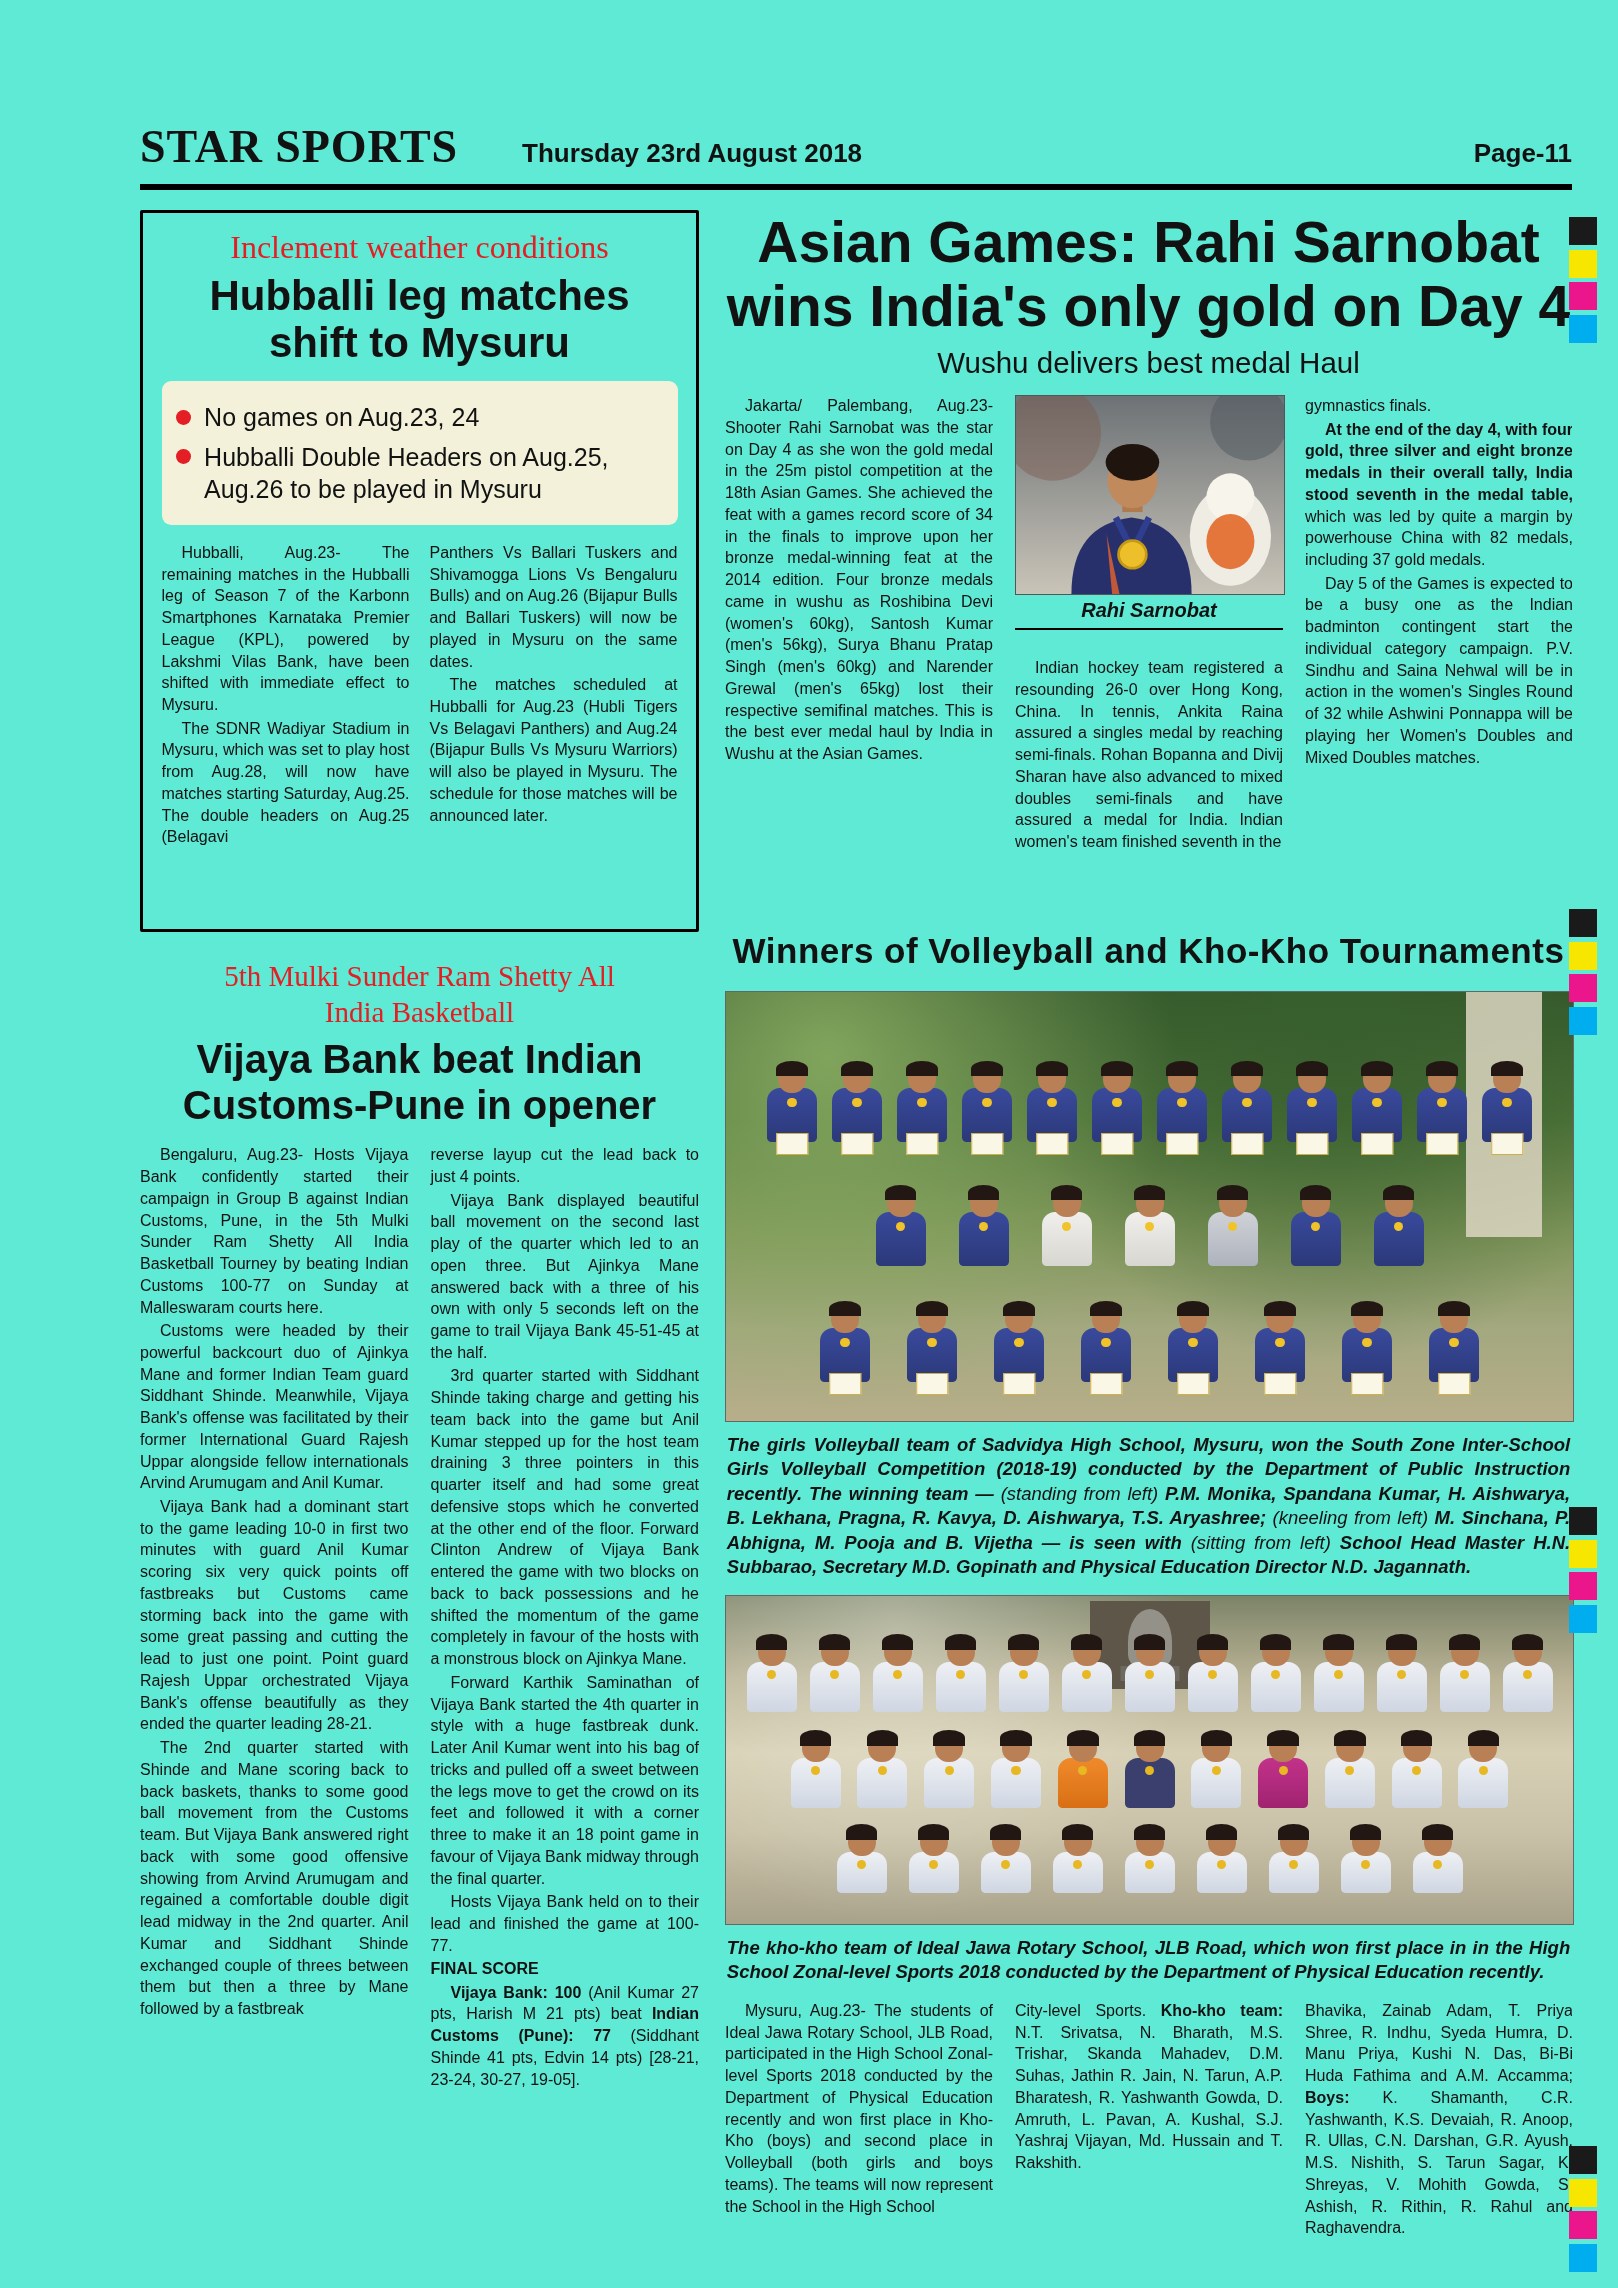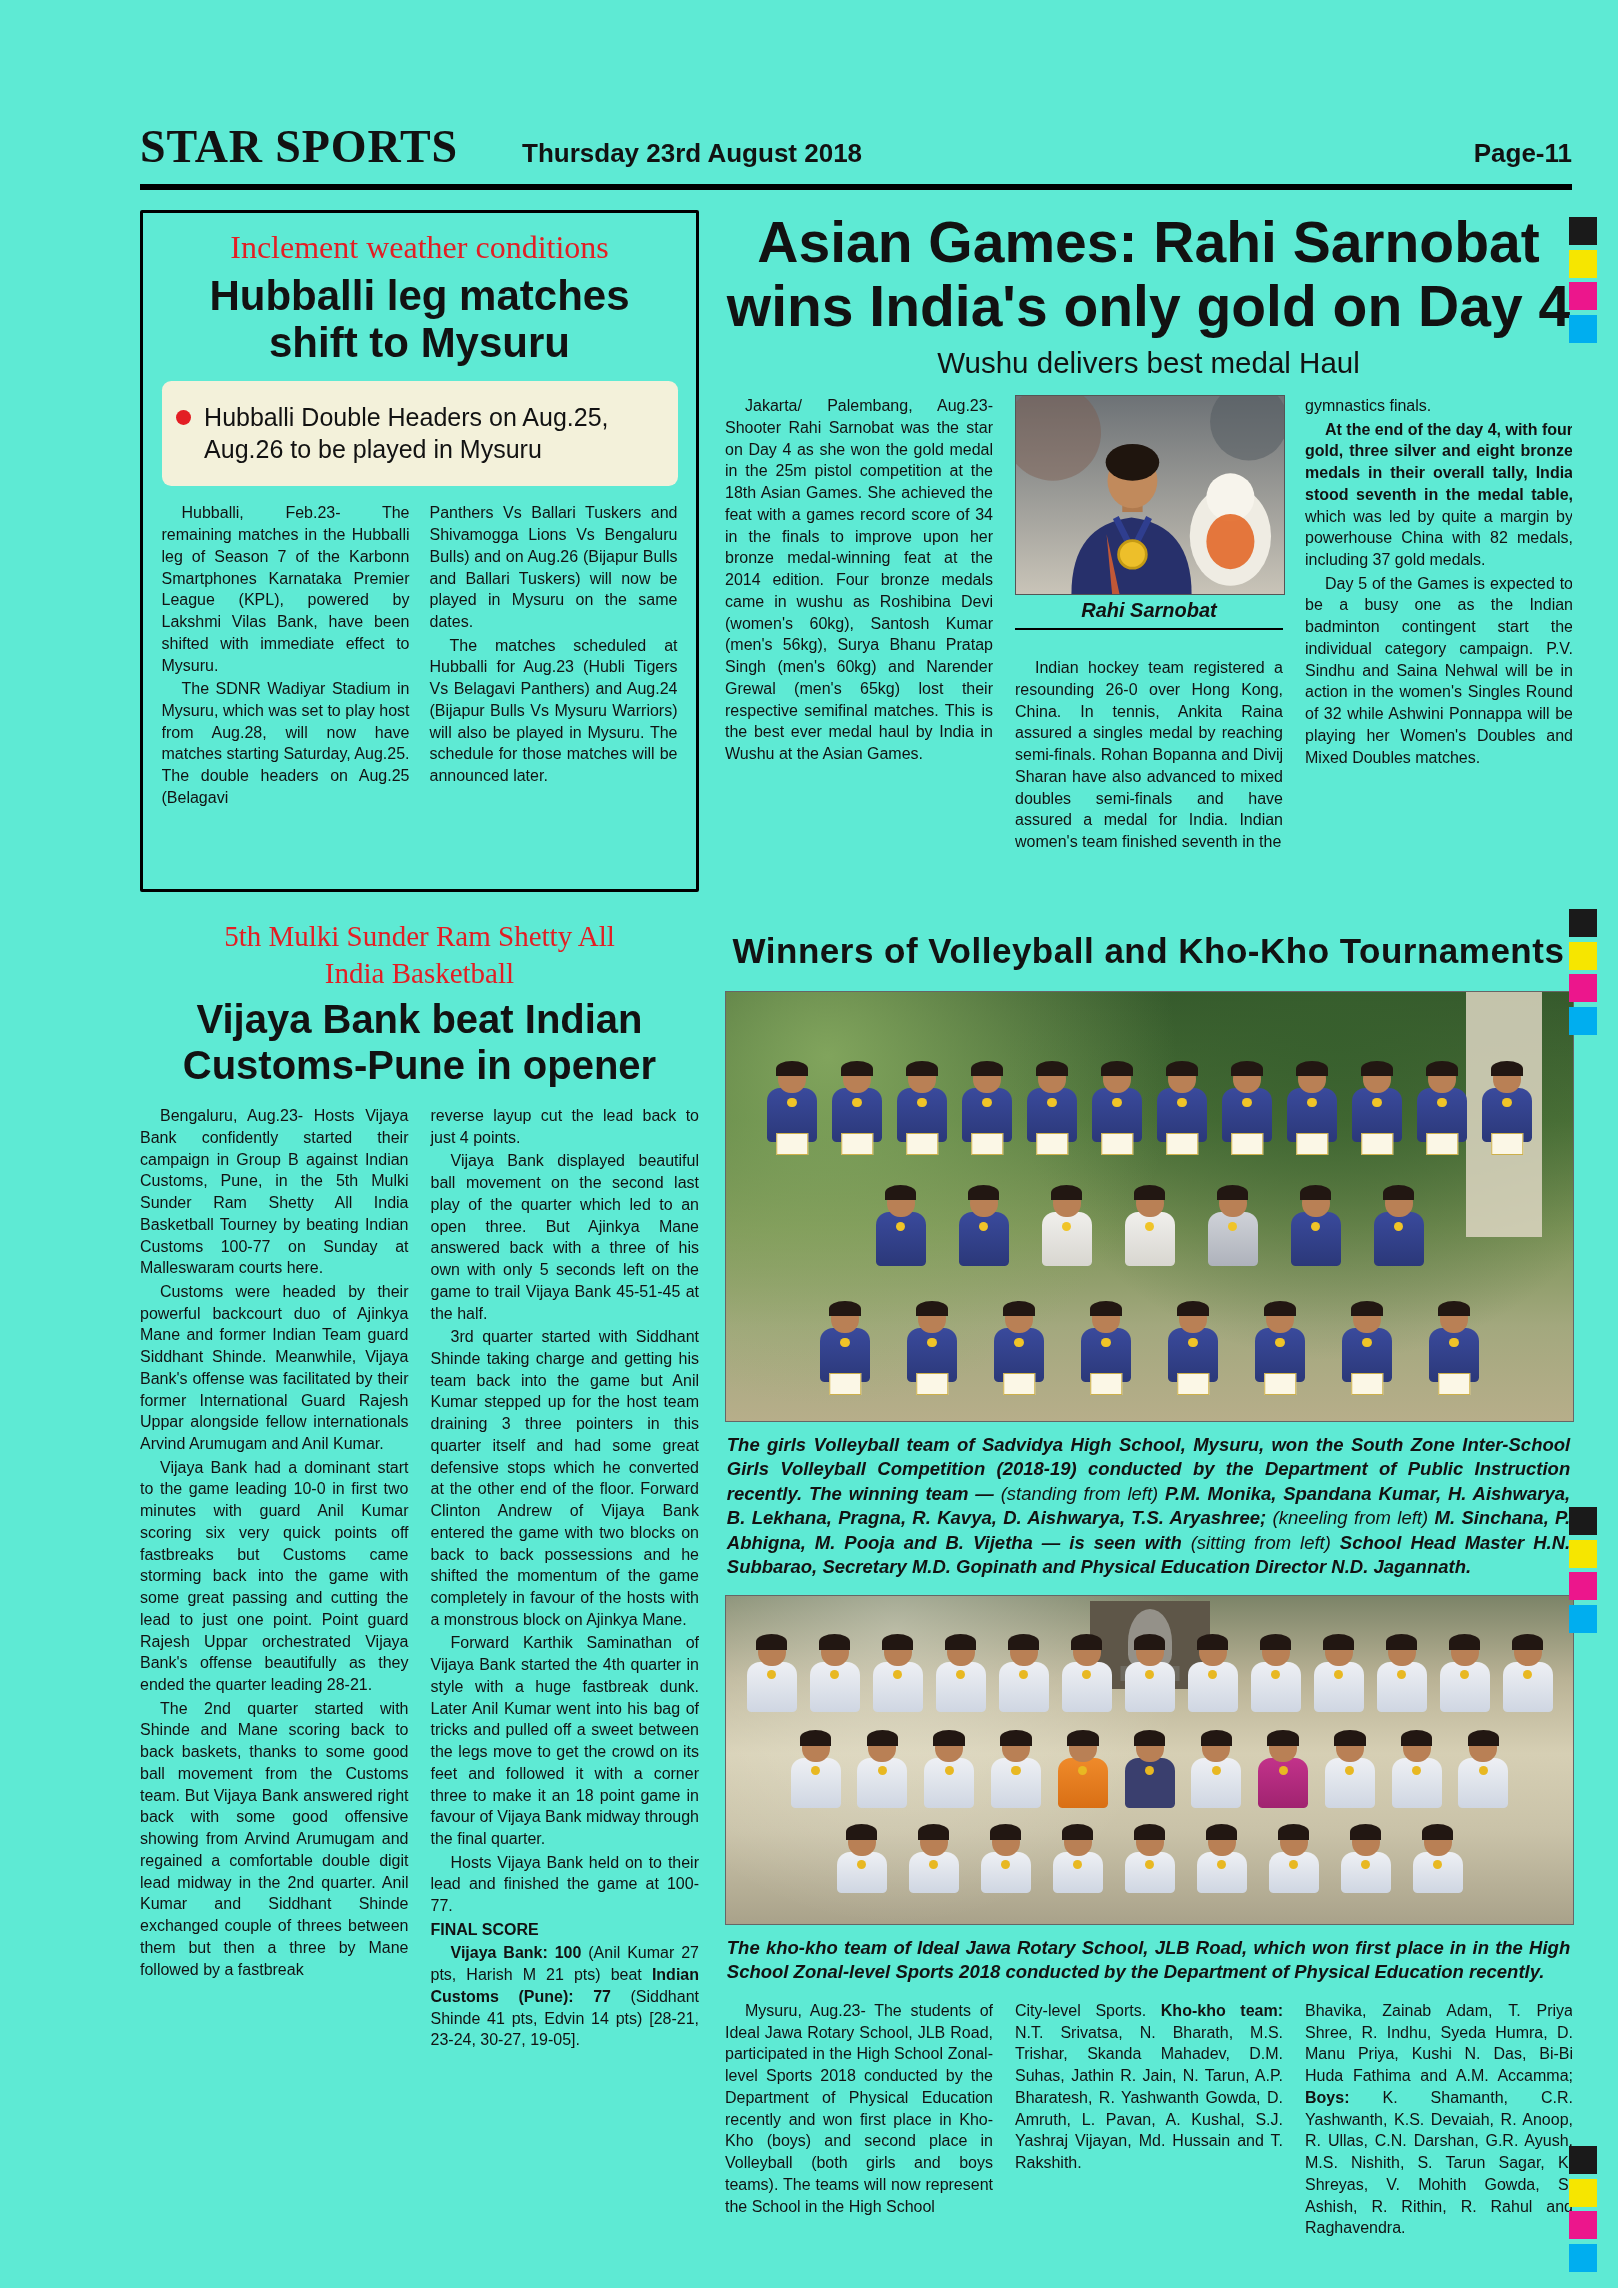--- a/index.html
+++ b/index.html
@@ -134,26 +134,30 @@
     <div class="cols">
 
       <div class="col-left">
 
         <div class="wx-box">
           <div class="kicker">Inclement weather conditions</div>
           <div class="wx-headline">Hubballi leg matches shift to Mysuru</div>
           <div class="bullet-box">
             <div class="bullet-item">
               <span class="bullet-dot"></span>
+              <span>No games on Aug.23, 24</span>
+            </div>
+            <div class="bullet-item">
+              <span class="bullet-dot"></span>
               <span>Hubballi Double Headers on Aug.25, Aug.26 to be played in Mysuru</span>
             </div>
           </div>
           <div class="wx-body bt">
             <div class="wx-col">
-              <p>Hubballi, Feb.23- The remaining matches in the Hubballi leg of Season 7 of the Karbonn Smartphones Karnataka Premier League (KPL), powered by Lakshmi Vilas Bank, have been shifted with immediate effect to Mysuru.</p>
+              <p>Hubballi, Aug.23- The remaining matches in the Hubballi leg of Season 7 of the Karbonn Smartphones Karnataka Premier League (KPL), powered by Lakshmi Vilas Bank, have been shifted with immediate effect to Mysuru.</p>
               <p>The SDNR Wadiyar Stadium in Mysuru, which was set to play host from Aug.28, will now have matches starting Saturday, Aug.25. The double headers on Aug.25 (Belagavi</p>
             </div>
             <div class="wx-col">
               <p class="cont">Panthers Vs Ballari Tuskers and Shivamogga Lions Vs Bengaluru Bulls) and on Aug.26 (Bijapur Bulls and Ballari Tuskers) will now be played in Mysuru on the same dates.</p>
               <p>The matches scheduled at Hubballi for Aug.23 (Hubli Tigers Vs Belagavi Panthers) and Aug.24 (Bijapur Bulls Vs Mysuru Warriors) will also be played in Mysuru. The schedule for those matches will be announced later.</p>
             </div>
           </div>
         </div>
 
         <div>

